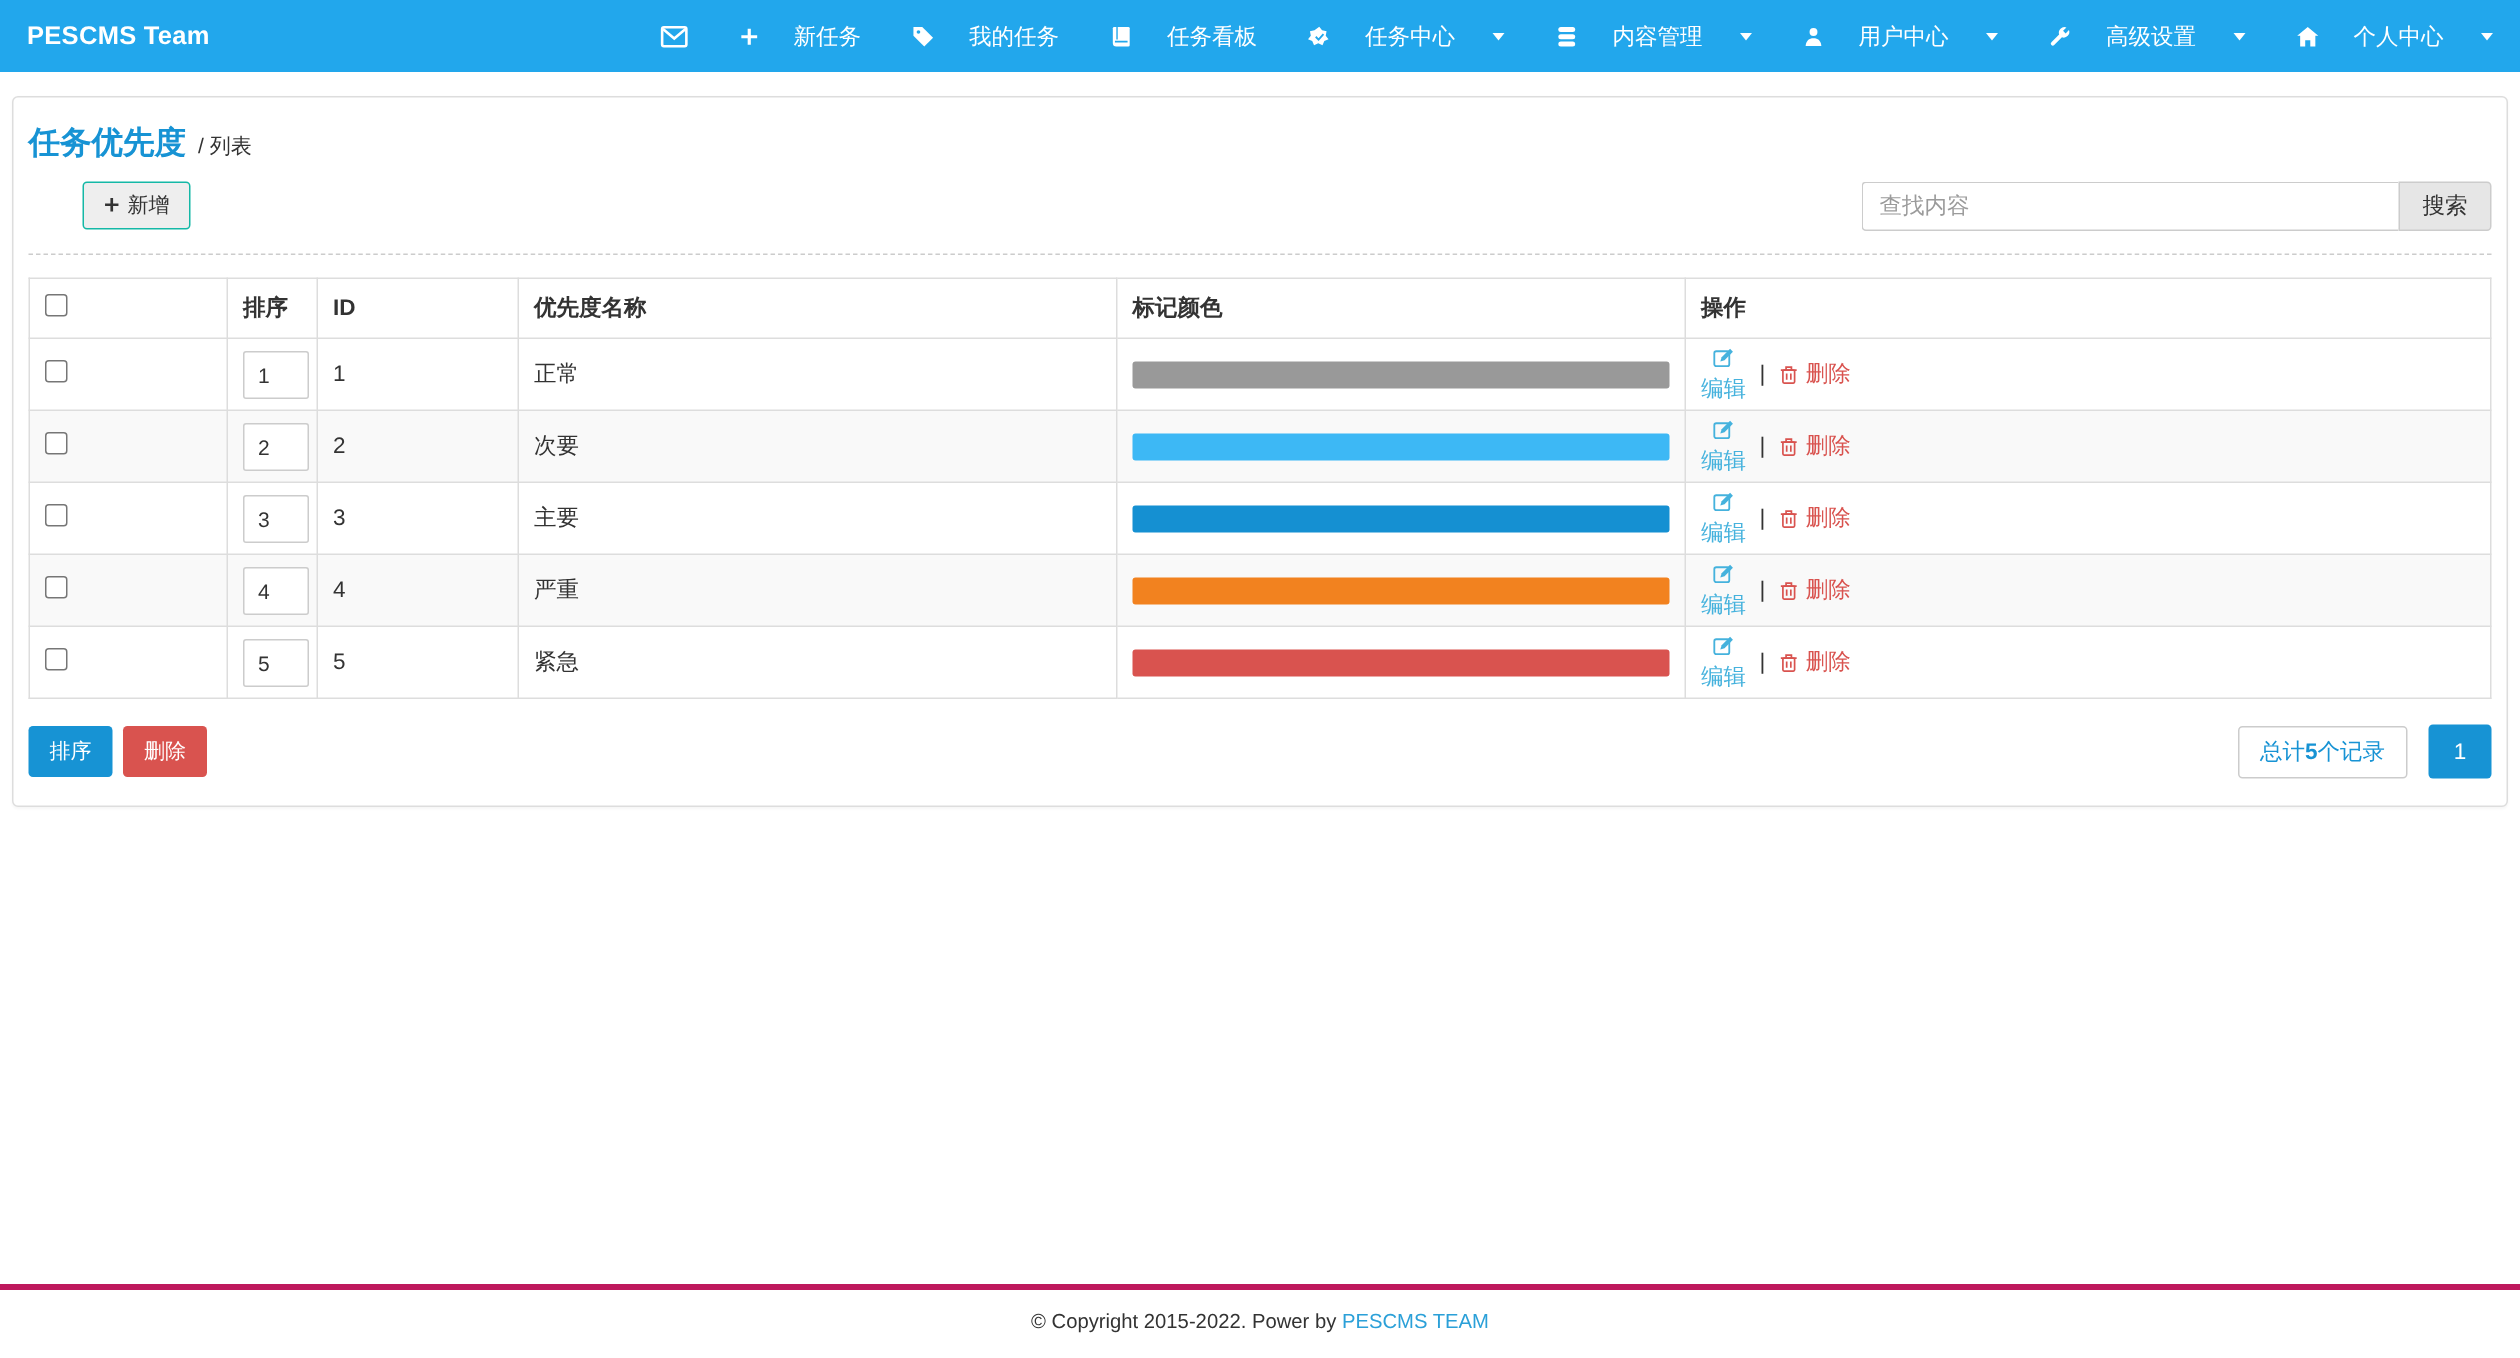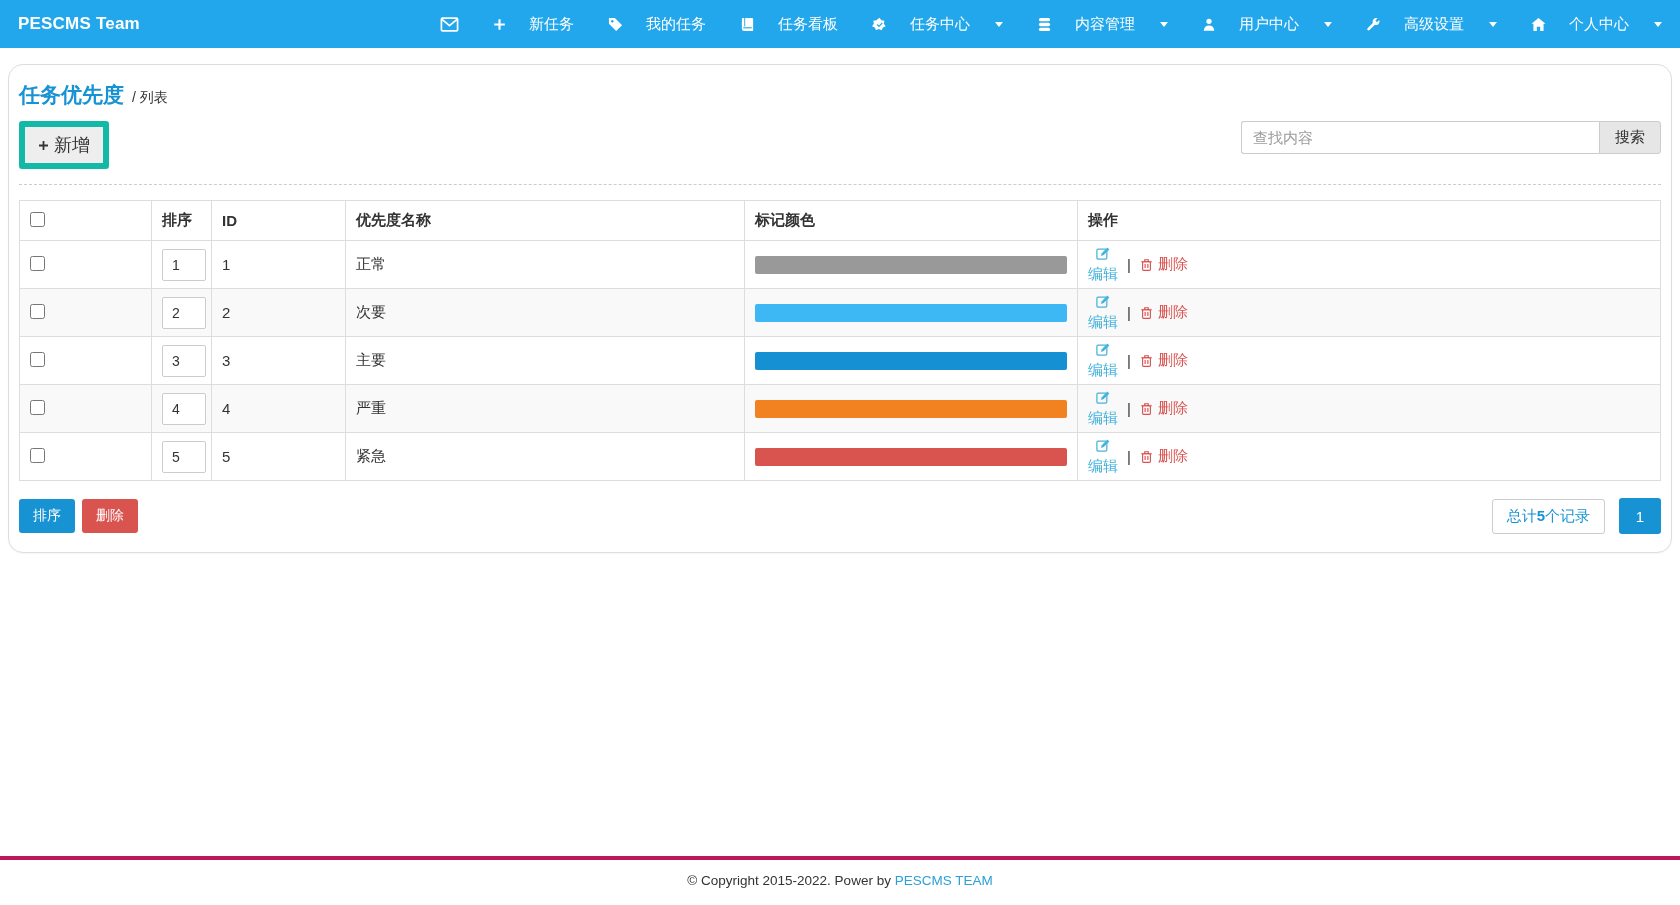--- a/index.html
+++ b/index.html
@@ -8,46 +8,46 @@
 
   
   .navbar { height:48px; background:#22a7ec; display:flex; align-items:center; padding:0 18px; }
   .brand { color:#fff; font-size:17px; font-weight:bold; letter-spacing:.2px; cursor:pointer; }
   .nav { margin-left:auto; display:flex; align-items:center; gap:34px; }
   .nav-item { display:flex; align-items:center; gap:23px; color:#fff; font-size:15px; cursor:pointer; white-space:nowrap; }
   .nav-item svg { display:block; }
   .caret { width:0; height:0; border-left:4px solid transparent; border-right:4px solid transparent; border-top:5px solid #fff; margin-left:2px; }
 
   
-  .panel { margin:16px 8px 0; border:1px solid #ddd; border-radius:15px; background:#fff;
+  .panel { margin:16px 8px 0; border:1px solid #ddd; border-radius:4px; background:#fff;
            box-shadow:0 1px 2px rgba(0,0,0,.04); padding:14px 10px 18px; }
   .title-row { display:flex; align-items:baseline; gap:8px; margin:2px 0 12px; }
   .page-title { color:#1793d4; font-size:21px; font-weight:bold; }
   .crumb { font-size:14px; color:#333; }
 
   .toolbar { display:flex; align-items:flex-start; }
-  .btn-add { display:inline-flex; align-items:center; gap:5px; background:#eee; border:6px solid #14b8a6;
-             border-radius:3px; padding:6px 13px; font-size:18px; color:#333; cursor:pointer; }
+  .btn-add { display:inline-flex; align-items:center; gap:5px; background:#eee; border:1px solid #14b8a6;
+             border-radius:3px; padding:6px 13px; font-size:14px; color:#333; cursor:pointer;margin-left:36px; }
   .search-group { margin-left:auto; display:flex; }
   .search-input { width:358px; height:33px; border:1px solid #ccc; border-right:none; border-radius:3px 0 0 3px;
                   padding:0 11px; font-size:15px; color:#333; outline:none; }
   .search-input::placeholder { color:#9b9b9b; }
   .btn-search { height:33px; padding:0 15px; background:#e6e6e6; border:1px solid #ccc;
                 border-radius:0 3px 3px 0; font-size:15px; color:#333; cursor:pointer; }
 
   .dashed-sep { border:none; border-top:1px dashed #ccc; margin:15px 0 15px; }
 
   
   table { width:100%; border-collapse:collapse; table-layout:fixed; }
   th, td { border:1px solid #ddd; text-align:left; font-size:15px; color:#333; padding:0 10px; }
   thead th { height:40px; font-weight:bold; background:#fff; }
   tbody td { height:48px; }
   tbody tr.striped { background:#f9f9f9; }
   .col-check { width:132px; } .col-sort { width:60px; } .col-id { width:134px; }
-  .col-name { width:399px; } .col-color { width:333px;font-family:Liberation Mono, monospace; }
+  .col-name { width:399px; } .col-color { width:379px;font-family:Liberation Mono, monospace; }
   input[type=checkbox] { width:15px; height:15px; cursor:pointer; }
   .sort-input { width:44px; height:32px; border:1px solid #ccc; border-radius:2px; padding:0 0 0 9px;
                 font-size:14px; color:#333; outline:none; background:#fff; }
   .color-bar { height:18px; width:100%; border-radius:2px; }
   .op { display:flex; align-items:center; gap:9px; }
   .link-edit { display:inline-flex; align-items:center; gap:5px; color:#45b2dd; font-size:15px; cursor:pointer; text-decoration:none;flex-direction:column; }
   .op-sep { color:#333; font-size:15px; }
   .link-del { display:inline-flex; align-items:center; gap:5px; color:#d9534f; font-size:15px; cursor:pointer; text-decoration:none; }
 
   

